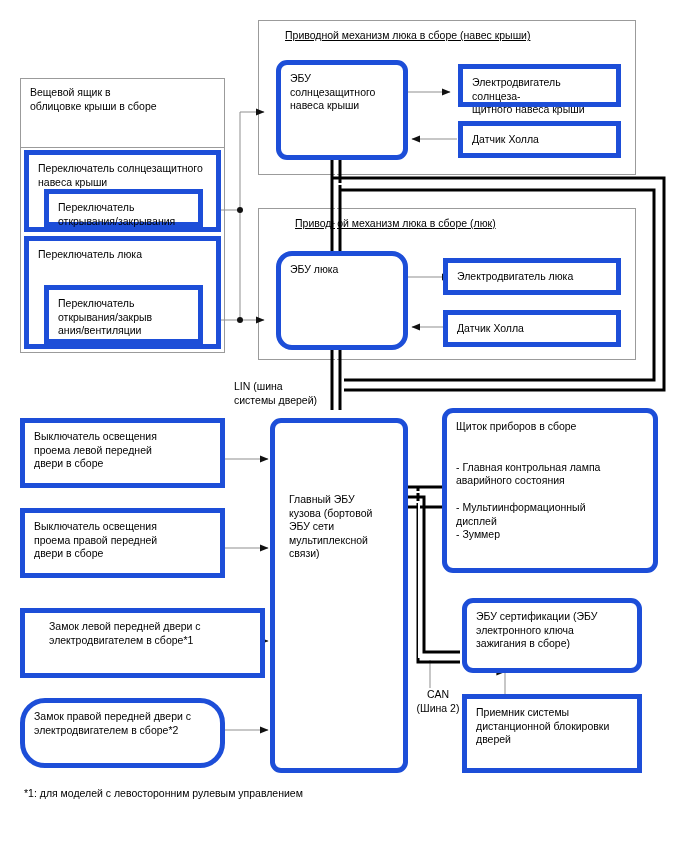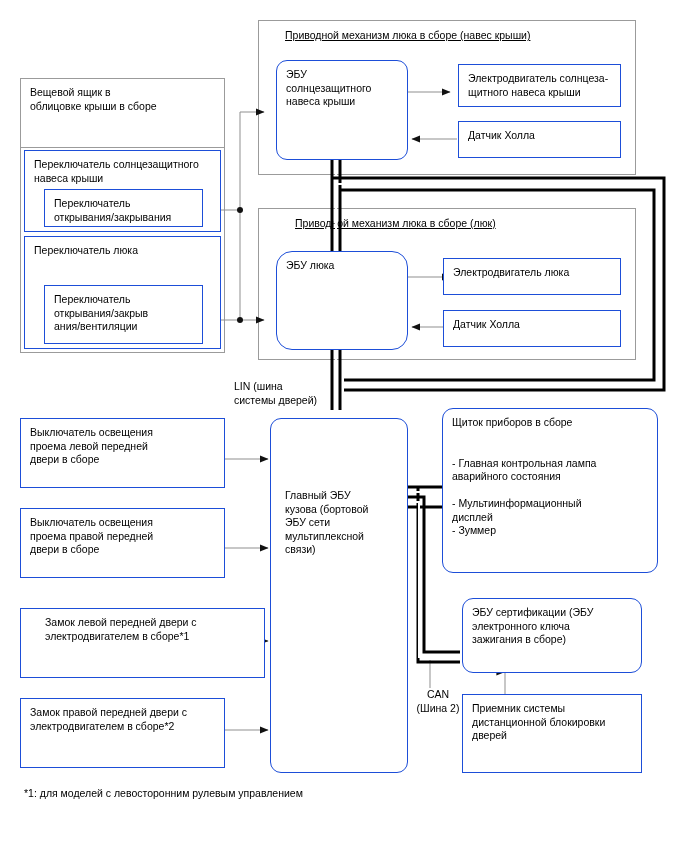--- a/index.html
+++ b/index.html
@@ -15,21 +15,21 @@
     overflow: hidden;
   }
   #canvas {
     position: relative;
     width: 688px;
     height: 852px;
   }
   
   .node {
     position: absolute;
-    border: 1px solid #1d4ed8;
+    border: 5px solid #1d4ed8;
     background: #ffffff;
     font-size: 10.5px;
     line-height: 13.5px;
     padding: 7px 8px 4px 9px;
     white-space: pre-line;
     z-index: 6;
   }
   .node.round {
     border-radius: 11px;
   }
@@ -188,21 +188,21 @@
   <div class="node" style="left:443px; top:310px; width:178px; height:37px;">Датчик Холла</div>
 
   <div class="node" style="left:20px; top:418px; width:205px; height:70px;">Выключатель освещения
 проема левой передней
 двери в сборе</div>
   <div class="node" style="left:20px; top:508px; width:205px; height:70px;">Выключатель освещения
 проема правой передней
 двери в сборе</div>
   <div class="node" style="left:20px; top:608px; width:245px; height:70px;padding-left:24px;">Замок левой передней двери с
 электродвигателем в сборе*1</div>
-  <div class="node" style="left:20px; top:698px; width:205px; height:70px;">Замок правой передней двери с
+  <div class="node" style="left:20px; top:698px; width:205px; height:70px;border-radius:25px;">Замок правой передней двери с
 электродвигателем в сборе*2</div>
 
   <div class="node round" style="left:270px; top:418px; width:138px; height:355px; padding-top:70px; padding-left:14px;">Главный ЭБУ
 кузова (бортовой
 ЭБУ сети
 мультиплексной
 связи)</div>
 
   <div class="node round" style="left:442px; top:408px; width:216px; height:165px;">Щиток приборов в сборе
 

